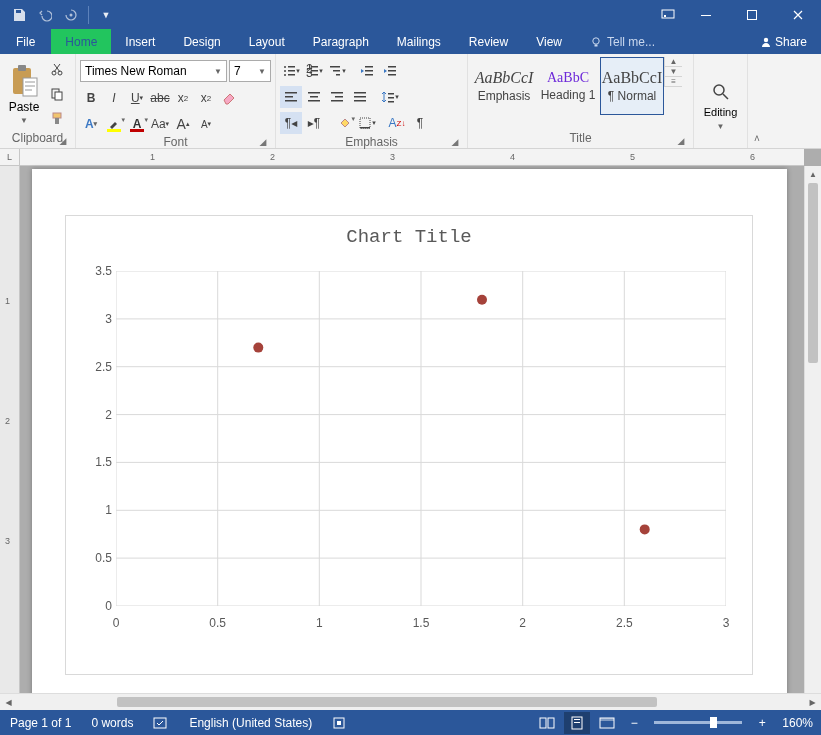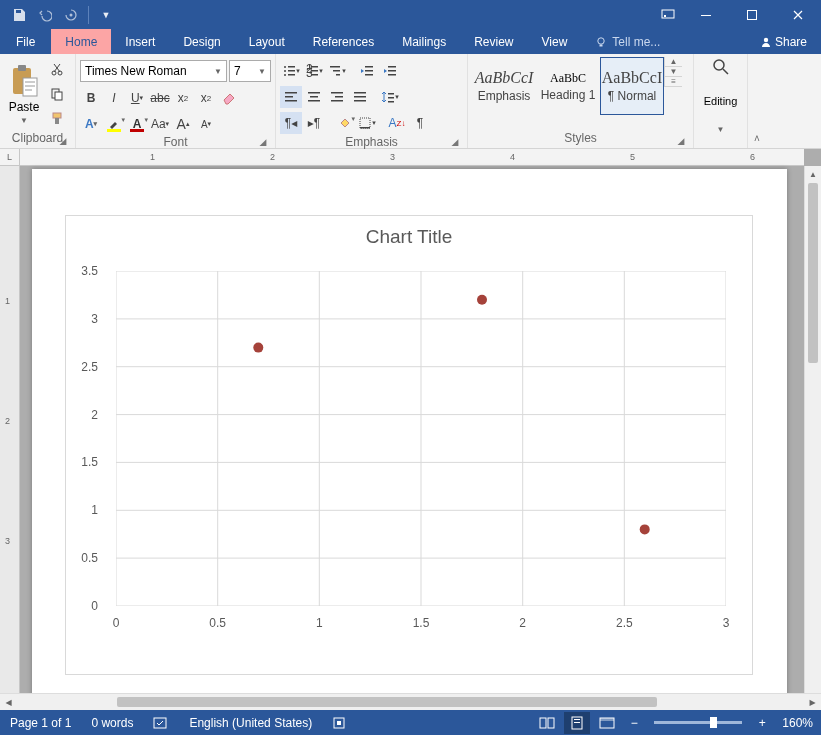--- a/index.html
+++ b/index.html
@@ -12,21 +12,21 @@
 .tb-sep{width:1px;height:18px;background:#5d82bb;margin:0 2px}
 .tb-title{position:absolute;left:0;right:0;text-align:center;font-size:12px;pointer-events:none}
 .tb-right{margin-left:auto;display:flex}
 .tb-btn{width:46px;height:29px;display:flex;align-items:center;justify-content:center;color:#fff}
 .tb-btn.thin{width:30px}
 
 
 .tabs{height:25px;background:#2b579a;display:flex;color:#fff;align-items:stretch}
 .tab{padding:0 14px;display:flex;align-items:center;font-size:12px;cursor:pointer}
 .tab.file{padding:0 16px}
-.tab.active{background:#fca5a5;color:#2b579a}
+.tab.active{background:#22c55e;color:#2b579a}
 .tab.tell{color:#c9d7ee;gap:5px}
 .tab.share{margin-left:auto;gap:3px;padding:0 14px}
 .bulb{width:12px;height:12px}
 .person{width:12px;height:12px}
 
 
 .ribbon{height:95px;background:#f3f3f3;border-bottom:1px solid #d4d4d4;display:flex}
 .group{border-right:1px solid #e1e1e1;display:flex;flex-direction:column;padding:3px 4px 0 4px}
 .group-body{flex:1;display:flex}
 .group-label{height:17px;text-align:center;font-size:11px;color:#666;position:relative}
@@ -55,27 +55,27 @@
 
 .para{width:192px}
 .pararow{display:flex;gap:1px;height:24px;align-items:center}
 
 
 .stylesg{width:226px}
 .styles-body{display:flex;align-items:flex-start;gap:0}
 .stylebox{width:64px;height:58px;border:1px solid transparent;display:flex;flex-direction:column;align-items:center;justify-content:center;gap:2px;font-size:11px;color:#444}
 .stylebox.selected{border:1px solid #2b579a;background:#e6eef7}
 .stylebox .prev{font-family:"Times New Roman",serif;font-size:16px}
-.stylebox .h1p{color:#000000;font-size:12px}
+.stylebox .h1p{color:#6d28d9;font-size:14px}
 .style-scroll{width:18px;display:flex;flex-direction:column;border-left:1px solid #d4d4d4}
 .style-scroll div{flex:1;display:flex;align-items:center;justify-content:center;font-size:8px;color:#666;border-bottom:1px solid #d4d4d4}
 
 
 .editg{width:54px}
-.edit-body{display:flex;flex-direction:column;align-items:center;justify-content:flex-start;gap:18px}
+.edit-body{display:flex;flex-direction:column;align-items:center;justify-content:flex-end;gap:4px}
 .magnify{width:20px;height:20px}
 
 
 .collapse{width:18px;display:flex;align-items:flex-end;justify-content:center;padding-bottom:4px;color:#666;font-size:10px}
 
 
 .workspace{position:relative;height:560px;background:#adadad;border-bottom:1px solid #999;overflow:hidden}
 .rulerH{position:absolute;top:0;left:20px;right:17px;height:17px;background:#f3f3f3;border-bottom:1px solid #c7c7c7;display:flex;align-items:center;font-size:9px;color:#666}
 .rulerH .mk{position:absolute;font-size:9px}
 .rulerV{position:absolute;top:17px;left:0;width:20px;bottom:0;background:#e9e9e9;border-right:1px solid #c7c7c7}
@@ -85,28 +85,28 @@
 .scrollV{position:absolute;right:0;top:17px;bottom:0;width:17px;background:#f0f0f0;border-left:1px solid #ddd}
 .sv-btn{height:17px;display:flex;align-items:center;justify-content:center;font-size:8px;color:#666}
 .sv-thumb{position:absolute;top:17px;left:3px;right:3px;height:180px;background:#c2c2c2;border-radius:2px}
 .scrollH{position:absolute;left:0;right:0;bottom:0;height:17px;background:#f0f0f0;border-top:1px solid #ddd;display:flex}
 .sh-btn{width:17px;display:flex;align-items:center;justify-content:center;font-size:8px;color:#666}
 .sh-track{flex:1;position:relative}
 .sh-thumb{position:absolute;left:100px;width:540px;top:3px;bottom:3px;background:#c2c2c2;border-radius:2px}
 
 
 .chartframe{position:absolute;top:46px;left:33px;width:688px;height:460px;border:1px solid #d9d9d9}
-.charttitle{text-align:center;font-size:19px;color:#595959;padding:10px 0 8px 0;font-family:Liberation Sans, sans-serif}
+.charttitle{text-align:center;font-size:19px;color:#595959;padding:10px 0 8px 0;font-family:Liberation Mono, monospace}
 .plot{position:absolute;top:55px;left:50px;width:610px;height:335px}
 .grid line{stroke:#d9d9d9;stroke-width:1}
 .pt{fill:#a5423a}
 .xticks{position:absolute;left:50px;bottom:40px;width:610px;height:18px}
 .xticks span{position:absolute;transform:translateX(-50%);font-size:12px;color:#595959}
 .yticks{position:absolute;left:10px;top:55px;width:36px;height:335px}
-.yticks span{position:absolute;right:14px;transform:translateY(50%);font-size:12px;color:#595959}
+.yticks span{position:absolute;right:0;transform:translateY(50%);font-size:12px;color:#595959}
 
 
 .status{height:25px;background:#2b579a;color:#fff;display:flex;align-items:center;font-size:11px;position:absolute;left:0;right:0;bottom:0}
 .st-seg{padding:0 10px;display:flex;align-items:center;gap:6px}
 .st-right{margin-left:auto;display:flex;align-items:center;gap:4px;padding-right:8px}
 .viewbtn{width:26px;height:22px;display:flex;align-items:center;justify-content:center}
 .viewbtn.active{background:#1e3f6f}
 .zoomslider{width:88px;height:3px;background:#9fb7da;position:relative;margin:0 6px}
 .zoomslider .thumb{position:absolute;left:56px;top:-4px;width:7px;height:11px;background:#fff}
 .zl{width:20px;text-align:center}
@@ -161,21 +161,21 @@
       </div>
   </div>
 </div>
 
 <div class="tabs">
   <div class="tab file">File</div>
   <div class="tab active">Home</div>
   <div class="tab">Insert</div>
   <div class="tab">Design</div>
   <div class="tab">Layout</div>
-  <div class="tab">References</div>
+  <div class="tab">Paragraph</div>
   <div class="tab">Mailings</div>
   <div class="tab">Review</div>
   <div class="tab">View</div>
   <div class="tab tell">
     <svg class="bulb" viewBox="0 0 12 12">
         <circle cx="6" cy="5" r="3.2" fill="none" stroke="#c9d7ee"></circle>
         <rect x="4.5" y="8.5" width="3" height="2" fill="#c9d7ee"></rect>
       </svg>
     <span>Tell me...</span>
   </div>
@@ -415,21 +415,21 @@
       <div class="stylebox selected">
         <span class="prev">AaBbCcI</span>
         <span>¶ Normal</span>
       </div>
       <div class="style-scroll">
           <div>▲</div>
           <div>▼</div>
           <div>≡</div>
         </div>
     </div>
-    <div class="group-label"><span>Styles</span><div class="dialoglauncher">◢</div></div>
+    <div class="group-label"><span>Title</span><div class="dialoglauncher">◢</div></div>
   </div>
 
   <div class="group editg">
     <div class="group-body edit-body">
       <div>
           <svg class="magnify" viewBox="0 0 20 20">
             <circle cx="8" cy="8" r="5" fill="none" stroke="#444" stroke-width="1.5"></circle>
             <path d="M12 12l5 5" stroke="#444" stroke-width="1.5"></path>
           </svg>
         </div>

